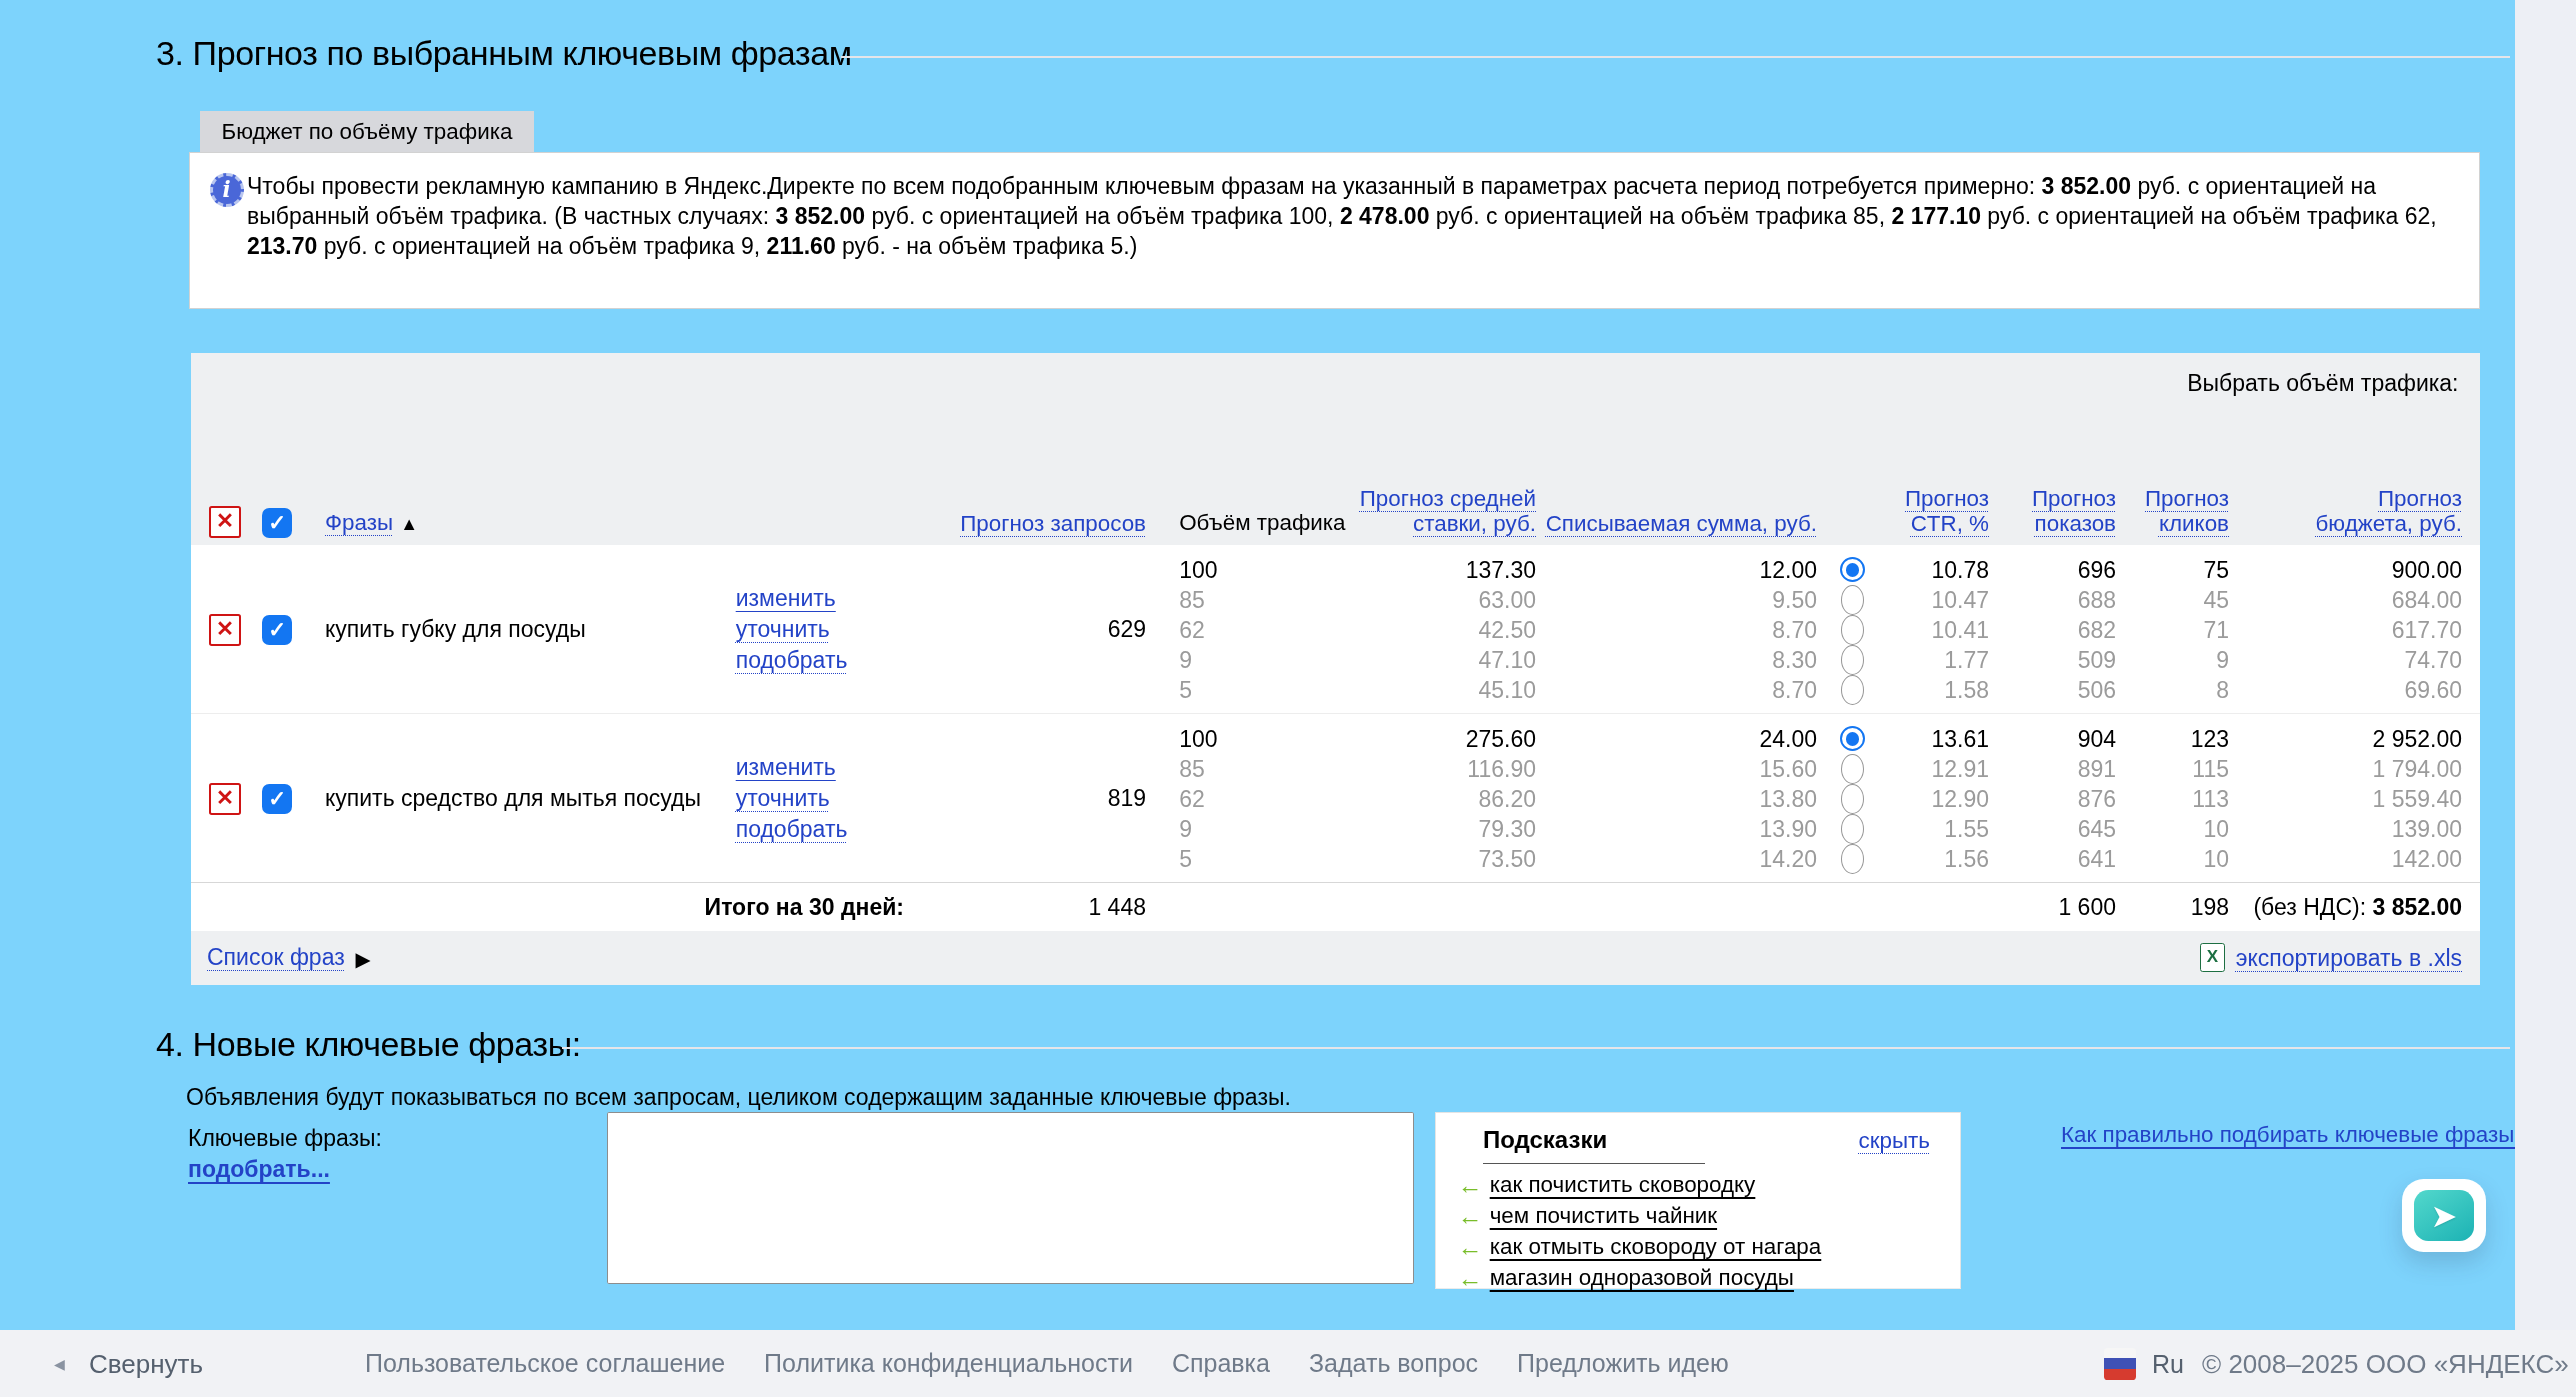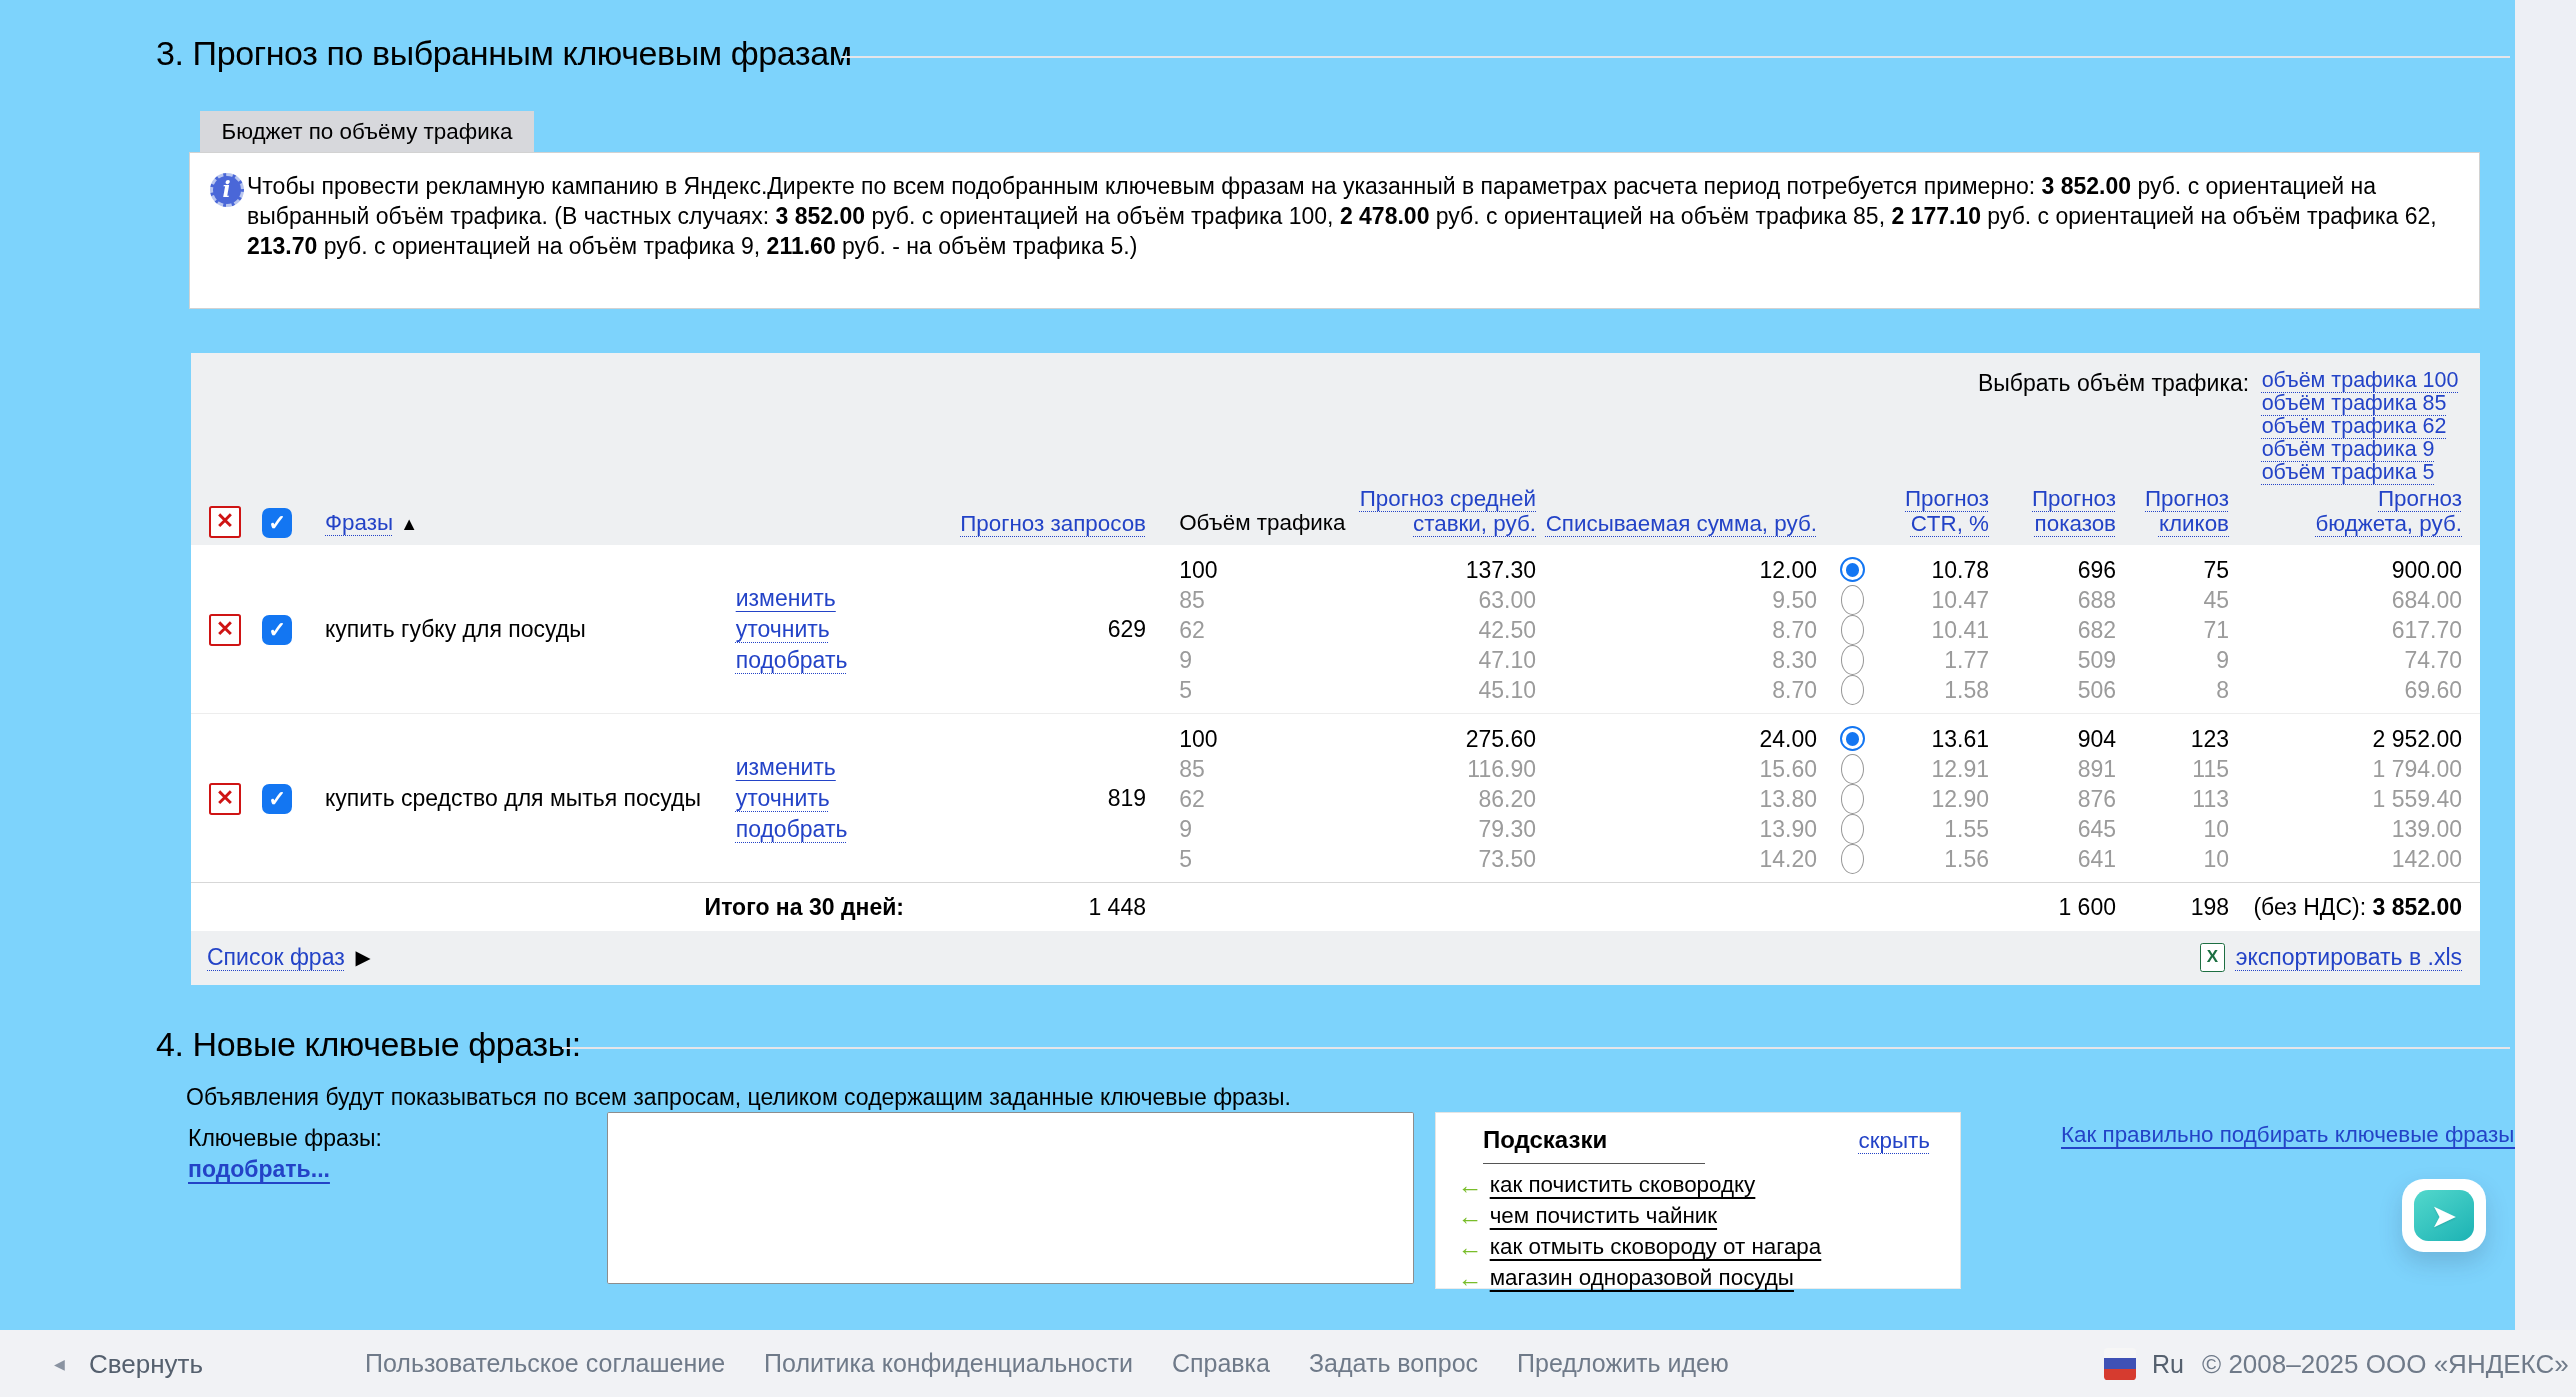--- a/index.html
+++ b/index.html
@@ -102,21 +102,21 @@
   .checkbox::before { content:"✓"; }
 
   .t-total { background:#fff; border-top:0.9px solid #d7d7d7; height:49px; }
   .t-total > div { position:relative; height:100%; }
   .tot-abs { position:absolute; right:0; top:50%; transform:translateY(-50%); white-space:pre; font-size:23px; }
   .c-actions .tot-abs { font-weight:700; }
   .t-total .c-budget .tot-abs { right:18px; }
   .bold { font-weight:700; }
 
   .t-foot { height:54px; display:flex; justify-content:space-between; align-items:center; padding:0 18px 0 16px; }
-  .t-foot .left, .t-foot .right { display:flex; align-items:center; gap:10.7px; }
+  .t-foot .left, .t-foot .right { display:flex; align-items:flex-end; gap:10.7px; }
   .t-foot .lnk { font-size:23px; }
   .tri-r { color:#000; font-size:19.7px; cursor:pointer; }
   .tri-r::before { content:"▶"; }
   .excel-icon {
     position:relative; width:25px; height:29px; background:#fff; border:1.8px solid #1d6f42; border-radius:2.7px;
   }
   .excel-icon::before {
     content:"X"; position:absolute; inset:0; color:#1d6f42; font-weight:800; font-size:17px;
     text-align:center; line-height:25px;
   }
@@ -196,27 +196,20 @@
   <div class="info-box">
     <span class="info-icon">i</span>
     <div class="info-text"><span>Чтобы провести рекламную кампанию в Яндекс.Директе по всем подобранным ключевым фразам на указанный в параметрах расчета период потребуется примерно: </span><span style="font-weight: 700;">3 852.00</span><span> руб. с ориентацией на выбранный объём трафика. (В частных случаях: </span><span style="font-weight: 700;">3 852.00</span><span> руб. с ориентацией на объём трафика 100, </span><span style="font-weight: 700;">2 478.00</span><span> руб. с ориентацией на объём трафика 85, </span><span style="font-weight: 700;">2 177.10</span><span> руб. с ориентацией на объём трафика 62, </span><span style="font-weight: 700;">213.70</span><span> руб. с ориентацией на объём трафика 9, </span><span style="font-weight: 700;">211.60</span><span> руб. - на объём трафика 5.)</span></div>
   </div>
 
   <div class="ftable">
 
     <div class="t-top band">
       <div class="sel-wrap">
         <span class="sel-label">Выбрать объём трафика:</span>
-        <div class="sel-links">
-          <span class="lnk lnk-d">объём трафика 100</span>
-          <span class="lnk lnk-d">объём трафика 85</span>
-          <span class="lnk lnk-d">объём трафика 62</span>
-          <span class="lnk lnk-d">объём трафика 9</span>
-          <span class="lnk lnk-d">объём трафика 5</span>
-        </div>
       </div>
     </div>
 
     <div class="t-head band grid">
       <div class="c-del">
           <span class="hd-icons cellpad"><span class="delbox"></span></span>
         </div>
       <div class="c-cb">
           <span class="hd-icons cellpad"><span class="checkbox"></span></span>
         </div>

